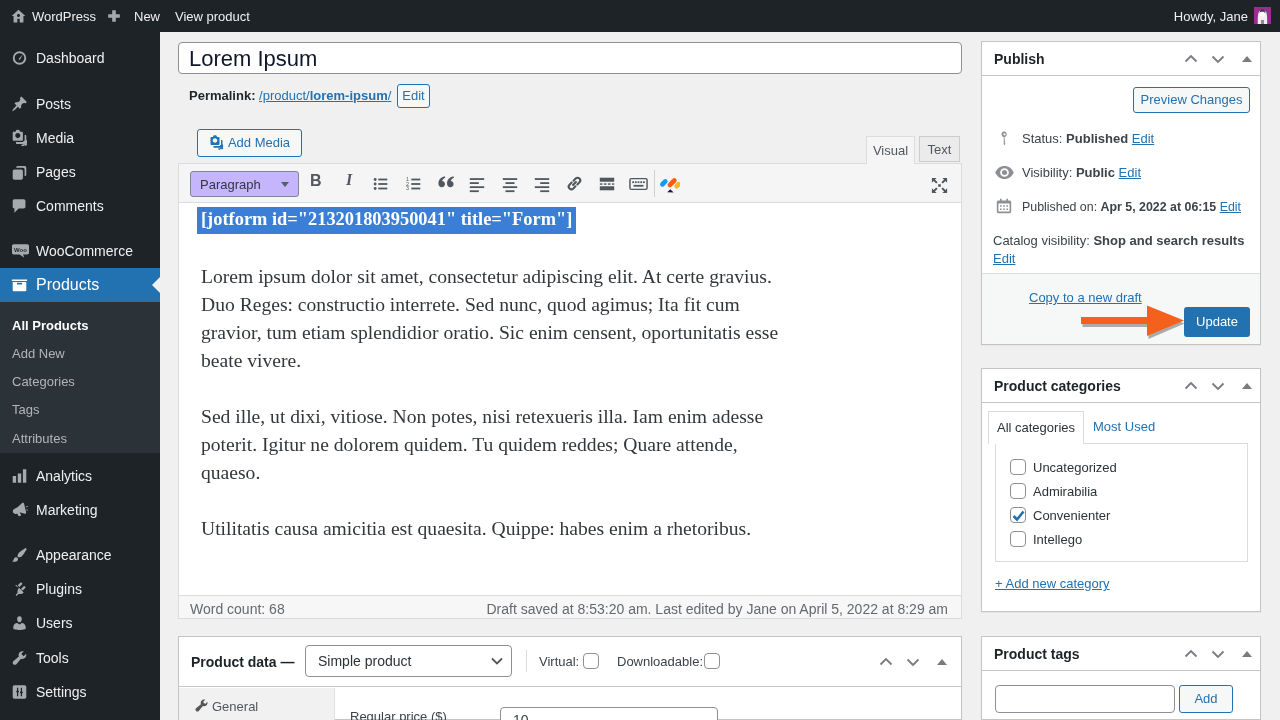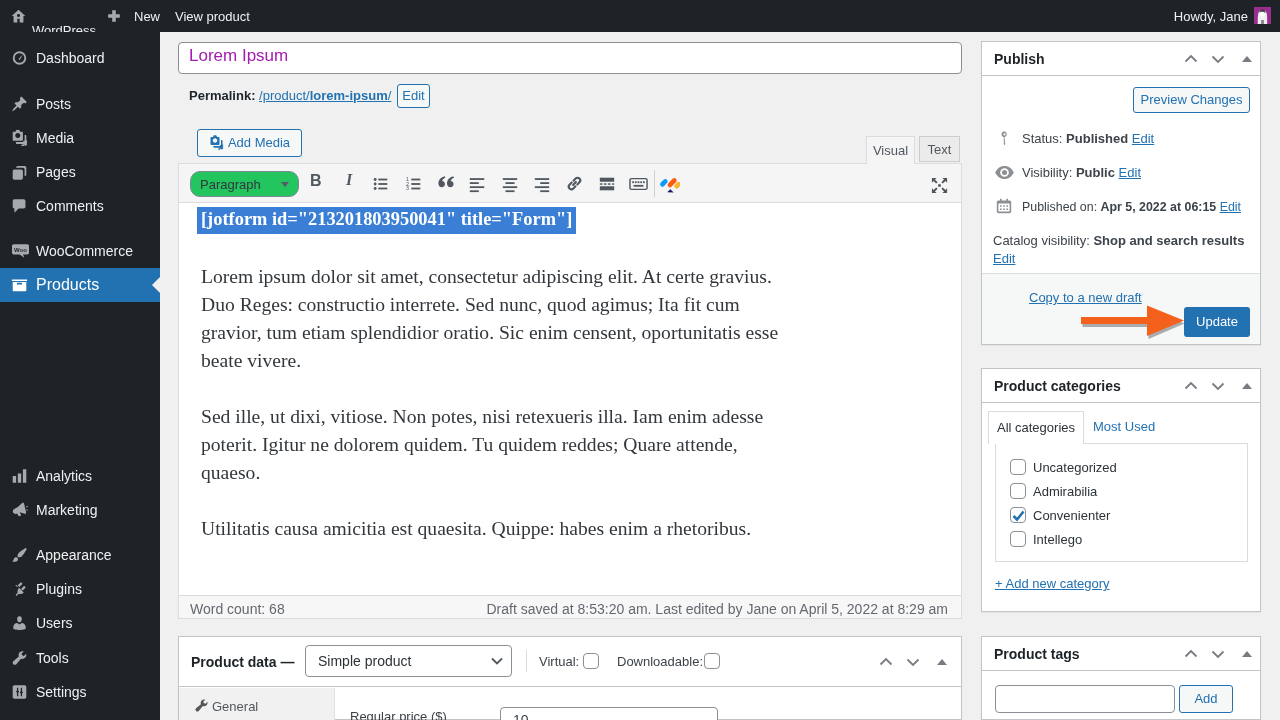--- a/index.html
+++ b/index.html
@@ -18,21 +18,21 @@
   .smi { position:absolute; left:0; width:160px; font-size:13px; color:#b0b5b9; }
 </style>
 </head>
 <body>
 <div class="abs" style="left:0;top:0;width:1280px;height:720px;background:#f0f0f1;">
 
   <div class="abs" style="left:0;top:0;width:1280px;height:32px;background:#1d2327;color:#f0f0f1;">
     <svg class="abs" style="left:10px;top:8px;" width="17" height="17" viewBox="0 0 20 20">
         <path fill="#a7aaad" d="M10 2 2 9.5h2.2V17h4.4v-4.4h2.8V17h4.4V9.5H18L10 2zm0 5.1c1 0 1.8.8 1.8 1.8S11 10.7 10 10.7 8.2 9.9 8.2 8.9 9 7.1 10 7.1z"></path>
       </svg>
-    <span class="abs" style="left:32px;top:23px;">WordPress</span>
+    <span class="abs" style="left:32px;top:9px;">WordPress</span>
     <svg class="abs" style="left:107px;top:9px;" width="14" height="14" viewBox="0 0 14 14">
         <path fill="#a7aaad" d="M8.8 1.2H5.2v4H1.2v3.6h4v4h3.6v-4h4V5.2h-4z"></path>
       </svg>
     <span class="abs" style="left:134px;top:9px;">New</span>
     <span class="abs" style="left:175px;top:9px;">View product</span>
     <span class="abs" style="right:32px;top:9px;">Howdy, Jane</span>
     <svg class="abs" style="right:9px;top:7px;" width="17" height="17" viewBox="0 0 17 17">
         <rect width="17" height="17" fill="#9b2d91"></rect>
         <path fill="#efeff0" d="M3.8 17c0-4.5-.2-10 1.2-12.3 1.4-2.2 5.6-2.2 7 0 1.4 2.3 1.2 7.8 1.2 12.3z"></path>
         <circle cx="8.5" cy="6.8" r="2.7" fill="#fff"></circle>
@@ -84,20 +84,27 @@
       </div>
 
     <div class="abs" style="left:0;top:236px;width:160px;height:34px;background:#2271b1;">
       <svg class="abs" style="left:11px;top:8px;" width="17" height="17" viewBox="0 0 20 20">
           <path fill="#fff" d="M19 4v2H1V4h18zM2 7h16v10c0 .55-.45 1-1 1H3c-.55 0-1-.45-1-1V7zm11 3V8H7v2h6z"></path>
         </svg>
       <span class="abs" style="left:36px;top:8px;color:#fff;font-size:16px;">Products</span>
       <div class="abs" style="right:0;top:9px;width:0;height:0;border-top:8px solid transparent;border-bottom:8px solid transparent;border-right:8px solid #f0f0f1;"></div>
     </div>
 
+    <div class="abs" style="left:0;top:270px;width:160px;height:151px;background:#2c3338;">
+      <div class="smi" style="left:12px;top:16px;color:#fff;font-weight:bold;">All Products</div>
+      <div class="smi" style="left:12px;top:44px;">Add New</div>
+      <div class="smi" style="left:12px;top:72px;">Categories</div>
+      <div class="smi" style="left:12px;top:100px;">Tags</div>
+      <div class="smi" style="left:12px;top:129px;">Attributes</div>
+    </div>
     <div class="mi" style="top:427px;">
         <svg width="17" height="17" viewBox="0 0 20 20">
           <path fill="#a7aaad" d="M18 18V2h-4v16h4zm-6 0V7H8v11h4zm-6 0v-8H2v8h4z"></path>
         </svg>
         <span class="lbl">Analytics</span>
       </div>
     <div class="mi" style="top:461px;">
         <svg width="17" height="17" viewBox="0 0 20 20">
           <path fill="#a7aaad" d="M14.7 1.5c-.5-.3-1.1-.2-1.6.2L8 6.5 3.8 8.8C2.3 9.6 1.7 11.4 2.5 13c.8 1.5 2.6 2.1 4.2 1.4l.5-.3 1.5 2.8c.3.5.9.7 1.4.4l1.1-.6c.5-.3.7-.9.4-1.4l-1.4-2.6 5.9 1.6c.6.2 1.2-.1 1.5-.6.2-.3.2-.6.2-1l-2.4-10c-.1-.5-.4-1-.7-1.2zM17.5 6.2l2.3-1.3.5.9-2.3 1.3-.5-.9zm.6 3.1 2.6.5-.2 1-2.6-.5.2-1z"></path>
         </svg>
@@ -129,38 +136,38 @@
       </div>
     <div class="mi" style="top:643px;padding-left:23px;">
         <svg width="17" height="17" viewBox="0 0 20 20">
           <path fill="#a7aaad" fill-rule="evenodd" d="M18 16V4c0-1.1-.9-2-2-2H4c-1.1 0-2 .9-2 2v12c0 1.1.9 2 2 2h12c1.1 0 2-.9 2-2zM7 5h1.5v3.5c.55 0 1 .45 1 1s-.45 1-1 1V15H7v-4.5c-.55 0-1-.45-1-1s.45-1 1-1V5zm4.5 0H13v4.5c.55 0 1 .45 1 1s-.45 1-1 1V15h-1.5v-3.5c-.55 0-1-.45-1-1s.45-1 1-1V5z"></path>
         </svg>
         <span class="lbl">Settings</span>
       </div>
   </div>
 
   <div class="abs" style="left:178px;top:42px;width:784px;height:32px;background:#fff;border:1px solid #8c8f94;border-radius:4px;">
-    <span class="abs" style="left:10px;top:3px;font-size:17px;color:#a21caf;">Lorem Ipsum</span>
+    <span class="abs" style="left:10px;top:3px;font-size:22px;color:#0f172a;">Lorem Ipsum</span>
   </div>
   <div class="abs" style="left:189px;top:88px;font-size:13px;color:#3c434a;">
     <b style="color:#1d2327;">Permalink:</b> <a href="#" style="font-weight:normal;">/product/<b>lorem-ipsum</b>/</a>
   </div>
   <div class="btn2" style="left:397px;top:84px;width:33px;height:24px;line-height:22px;">Edit</div>
 
   <div class="btn2" style="left:197px;top:129px;width:105px;height:28px;line-height:26px;">
     <svg style="vertical-align:-3px;margin-right:4px;" width="15" height="15" viewBox="0 0 20 20">
         <path fill="#2271b1" d="M14 12V3.8c0-.7-.5-1.2-1.2-1.2h-2l-1.2-2.3H6.4L5.2 2.6h-2C2.5 2.6 2 3.1 2 3.8V12c0 .7.5 1.2 1.2 1.2h9.6c.7 0 1.2-.5 1.2-1.2zM8 4.2c1.7 0 3 1.3 3 3s-1.3 3-3 3-3-1.3-3-3 1.3-3 3-3zM16 6.5V14.8H5.8v1c0 .7.5 1.2 1.2 1.2h9.8c.7 0 1.2-.5 1.2-1.2V7.7c0-.7-.5-1.2-1.2-1.2H16zM18.8 12.6l-4.3 1v4c-.2-.1-.4-.1-.7-.1-1 0-1.7.5-1.7 1.1 0 .6.8 1.1 1.7 1.1 1 0 1.7-.5 1.7-1.1v-3l2.3-.6v2c-.2-.1-.4-.1-.6-.1-1 0-1.7.5-1.7 1.1 0 .6.8 1.1 1.7 1.1s1.6-.5 1.6-1.1v-5.4z"></path>
       </svg>Add Media</div>
   <div class="abs" style="left:866px;top:136px;width:49px;height:28px;background:#f5f5f5;border:1px solid #dcdcde;border-bottom:none;text-align:center;line-height:27px;color:#50575e;z-index:3;">Visual</div>
   <div class="abs" style="left:919px;top:136px;width:41px;height:26px;background:#ebebeb;border:1px solid #cccccc;text-align:center;line-height:26px;color:#50575e;">Text</div>
 
   <div class="abs" style="left:178px;top:163px;width:784px;height:456px;background:#fff;border:1px solid #dcdcde;">
 
     <div class="abs" style="left:0;top:0;width:782px;height:39px;background:#f5f5f5;border-bottom:1px solid #dcdcde;">
-      <div class="abs" style="left:11px;top:7px;width:109px;height:26px;background:#22c55e;border:1px solid #7e8993;border-radius:10px;">
+      <div class="abs" style="left:11px;top:7px;width:109px;height:26px;background:#c4b5fd;border:1px solid #7e8993;border-radius:3px;">
         <span class="abs" style="left:9px;top:5px;color:#32373c;">Paragraph</span>
         <div class="abs" style="right:9px;top:10px;width:0;height:0;border-left:4px solid transparent;border-right:4px solid transparent;border-top:5px solid #555d66;"></div>
       </div>
       <span id="tbB" class="abs" style="left:131px;top:8px;font-weight:bold;font-size:16px;color:#50575e;">B</span>
       <span class="abs" style="left:167px;top:7px;font-style:italic;font-weight:bold;font-size:16px;color:#50575e;font-family:'Liberation Serif',serif;">I</span>
       <svg class="abs" style="left:193px;top:11px;" width="18" height="18" viewBox="0 0 20 20">
           <g fill="#50575e">
             <circle cx="3.5" cy="5" r="1.6"></circle>
             <rect x="7" y="4" width="10" height="2"></rect>
             <circle cx="3.5" cy="10" r="1.6"></circle>

